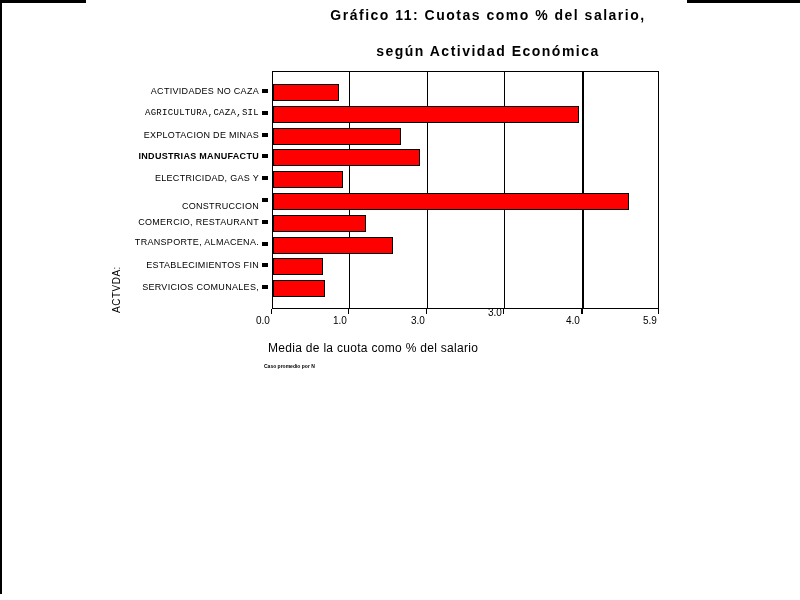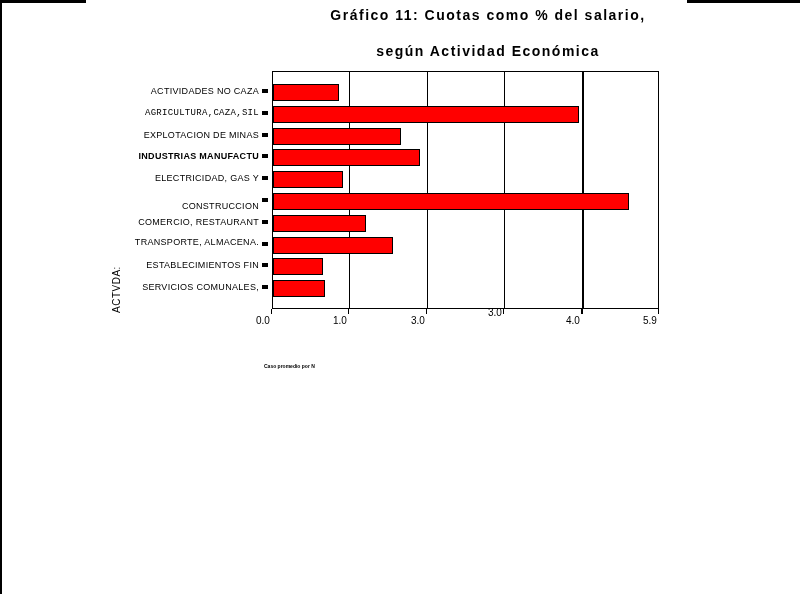--- a/index.html
+++ b/index.html
@@ -106,15 +106,16 @@
       <div class="x-tick" style="left: 426px; top: 309px; width: 1px; height: 5px;"></div>
       <div class="x-tick-label" style="left: 411px; top: 316px;">3.0</div>
       <div class="x-tick" style="left: 503px; top: 309px; width: 1px; height: 5px;"></div>
       <div class="x-tick-label" style="left: 488px; top: 308px;">3.0</div>
       <div class="x-tick" style="left: 581px; top: 309px; width: 2px; height: 5px;"></div>
       <div class="x-tick-label" style="left: 566px; top: 316px;">4.0</div>
       <div class="x-tick" style="left: 658px; top: 309px; width: 1px; height: 5px;"></div>
       <div class="x-tick-label" style="left: 643px; top: 316px;">5.9</div>
     </div>
 
+  <div id="xlabel">Media de la cuota como % del salario</div>
   <div id="footnote">Caso promedio por N</div>
   <div id="ylabel">ACTVDA:</div>
 </div>
 
 </body></html>

